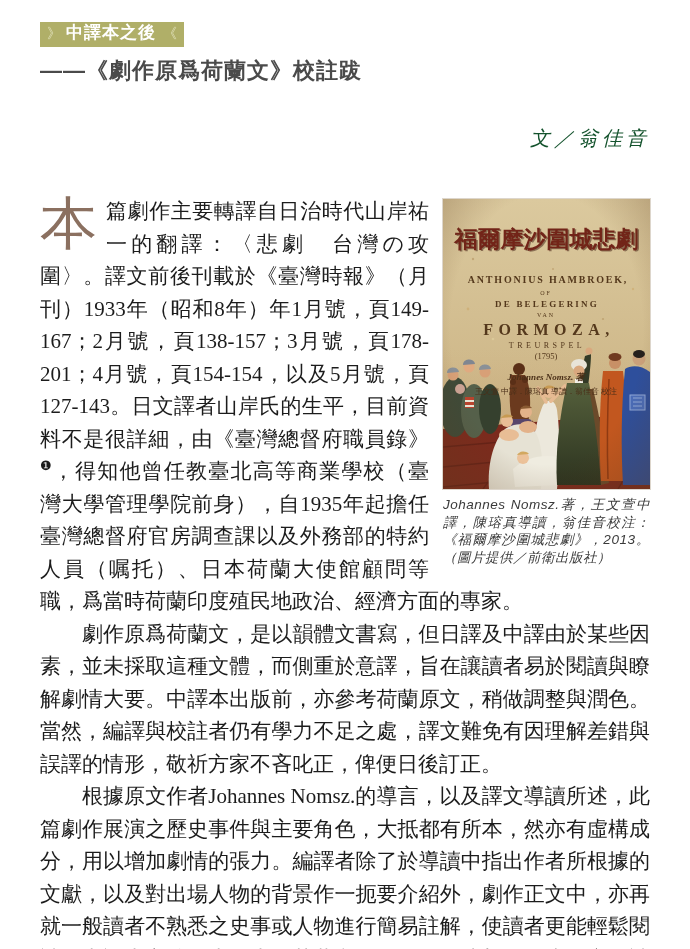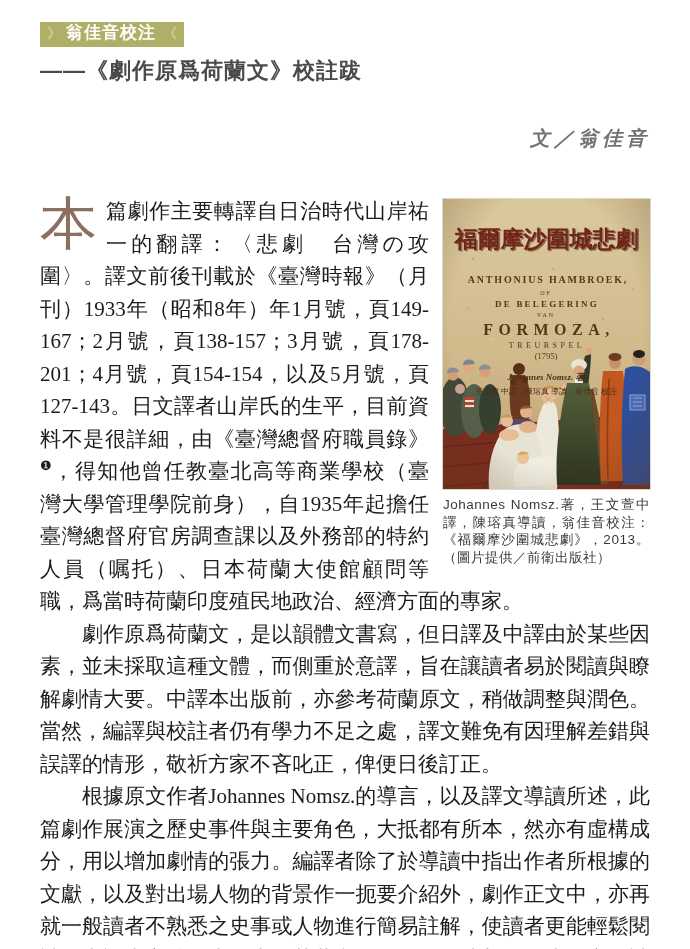--- a/index.html
+++ b/index.html
@@ -45,24 +45,23 @@
     color:#4a4a4a;
     font-family:"Liberation Sans","DejaVu Sans",sans-serif;
     font-weight:bold;
     letter-spacing:1px;
   }
   .byline {
     margin-top:42px;
     text-align:right;
     font-size:20px;
     letter-spacing:4px;
-    color:#737373;
+    color:#14532d;
     font-style:italic;
     line-height:1.25;
-    font-weight:bold;
   }
   .article {
     margin-top:44px;
     font-size:21px;
     line-height:32.5px;
     text-align:justify;
     color:#1c1c1c;
   }
   .article p { margin:0; }
   p.indent { text-indent:2em; }
@@ -89,31 +88,32 @@
     box-shadow:0 0 0 1px rgba(120,90,50,0.25);
   }
   figcaption.caption {
     margin-top:7px;
     font-family:"Liberation Sans","DejaVu Sans",sans-serif;
     font-size:13.5px;
     line-height:17.5px;
     color:#3a3a3a;
     text-align:justify;
     letter-spacing:0.5px;
+    font-style:italic;
   }
   .cov-serif { font-family:"Liberation Serif","DejaVu Serif",serif; }
 </style>
 </head>
 <body>
 
 <div class="page">
 
   <div class="badge">
     <span class="chev">》</span>
-    <span>翁佳音校注</span>
+    <span>中譯本之後</span>
     <span class="chev">《</span>
   </div>
 
   <h2 class="subtitle">——《劇作原爲荷蘭文》校註跋</h2>
   <div class="byline">文／翁佳音</div>
 
   <div class="article">
 
     <figure class="bookfig">
       <svg class="cover" viewBox="0 0 207 290" xmlns="http://www.w3.org/2000/svg">

